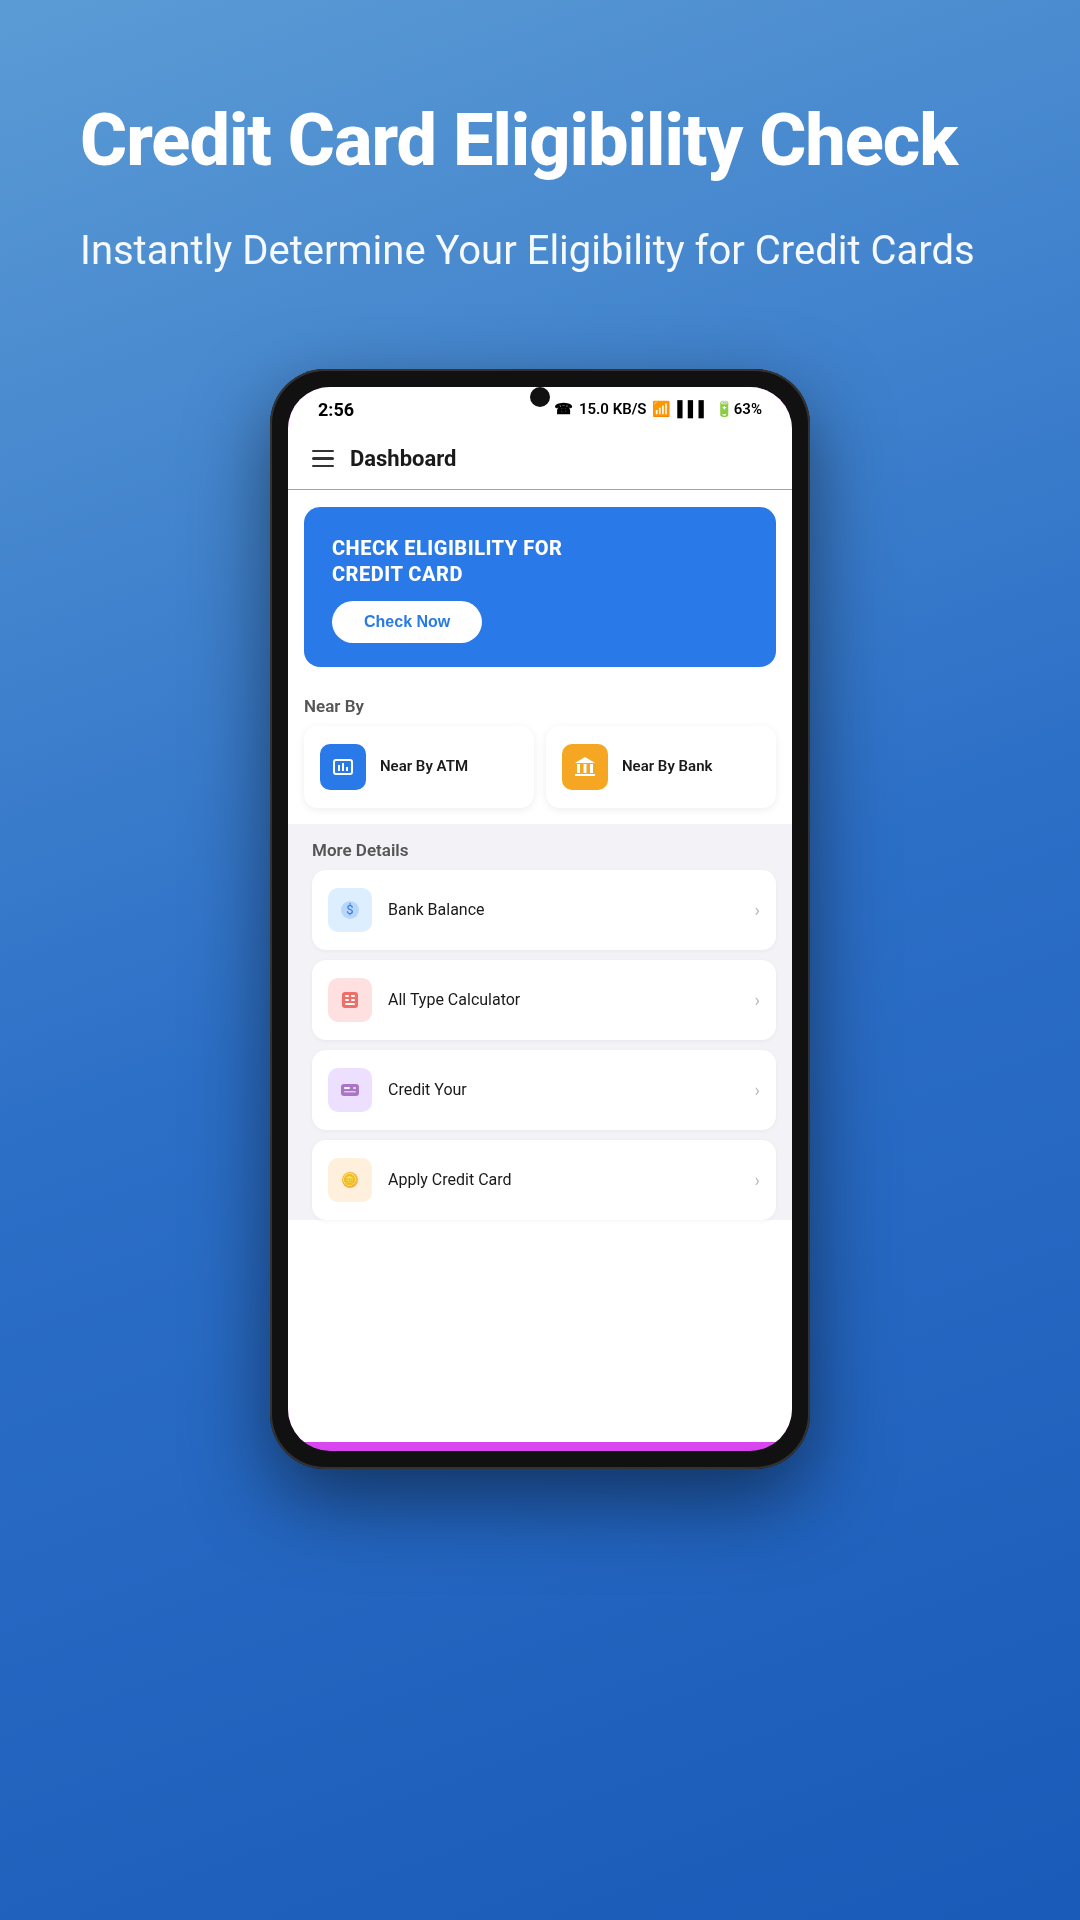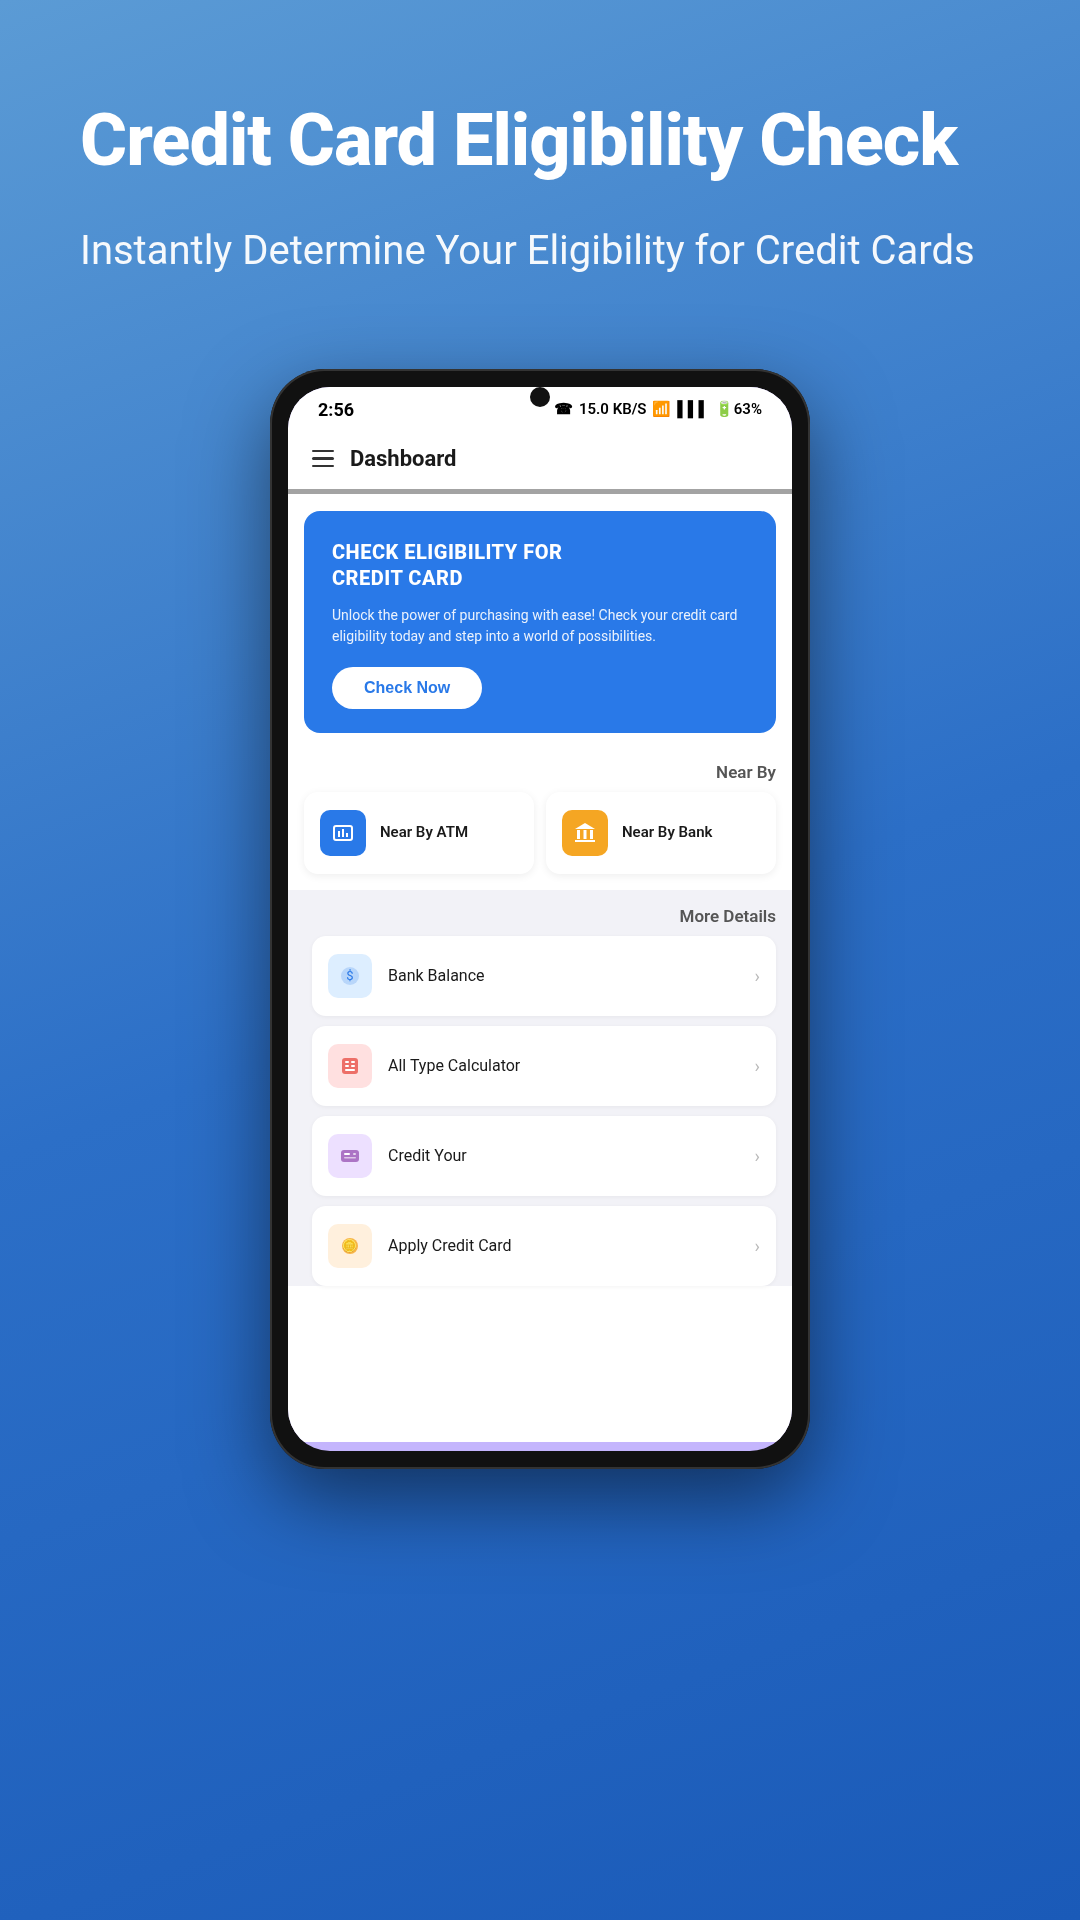--- a/index.html
+++ b/index.html
@@ -60,21 +60,21 @@
       width: 20px;
       height: 20px;
       background: #111;
       border-radius: 50%;
       z-index: 10;
     }
 
     .phone-screen {
       width: 100%;
       height: 100%;
-      background: #c4b5fd;
+      background: #d946ef;
       border-radius: 42px;
       overflow: hidden;
       position: relative;
     }
 
     
     .status-bar {
       display: flex;
       justify-content: space-between;
       align-items: center;
@@ -102,21 +102,21 @@
       height: calc(100% - 50px);
       overflow: hidden;
     }
 
     
     .app-header {
       display: flex;
       align-items: center;
       padding: 18px 24px;
       background: white;
-      border-bottom: 5px solid #a3a3a3;
+      border-bottom: 1px solid #a3a3a3;
     }
 
     .hamburger-icon {
       display: flex;
       flex-direction: column;
       gap: 5px;
       margin-right: 16px;
       cursor: pointer;
     }
 
@@ -169,21 +169,20 @@
       font-weight: 700;
       cursor: pointer;
     }
 
     
     .section-label {
       font-size: 17px;
       font-weight: 600;
       color: #555;
       padding: 12px 16px 10px;
-      text-align: right;
     }
 
     .nearby-row {
       display: flex;
       gap: 12px;
       padding: 0 16px 16px;
     }
 
     .nearby-card {
       flex: 1;
@@ -302,21 +301,20 @@
           <div class="hamburger-icon">
             <span></span>
             <span></span>
             <span></span>
           </div>
           <span class="app-header-title">Dashboard</span>
         </div>
 
         <div class="eligibility-card">
           <div class="eligibility-card-title">CHECK ELIGIBILITY FOR<br>CREDIT CARD</div>
-          <div class="eligibility-card-desc">Unlock the power of purchasing with ease! Check your credit card eligibility today and step into a world of possibilities.</div>
           <button class="check-now-btn">Check Now</button>
         </div>
 
         <div>
           <div class="section-label">Near By</div>
           <div class="nearby-row">
 
             <div class="nearby-card">
               <div class="nearby-icon atm">
                 <svg width="24" height="24" viewBox="0 0 24 24" fill="white">

